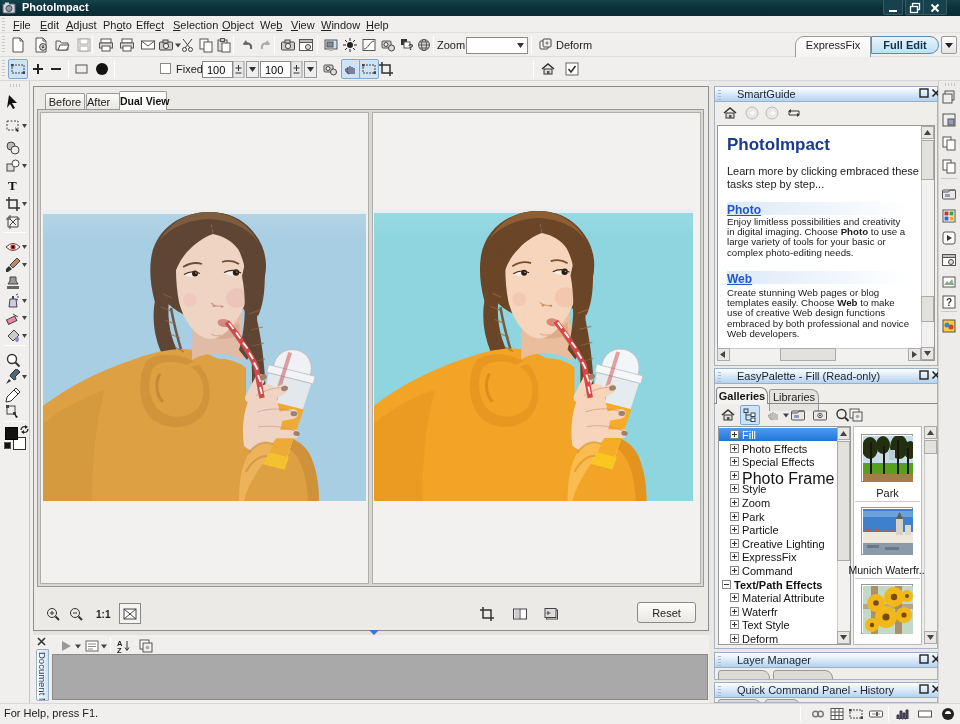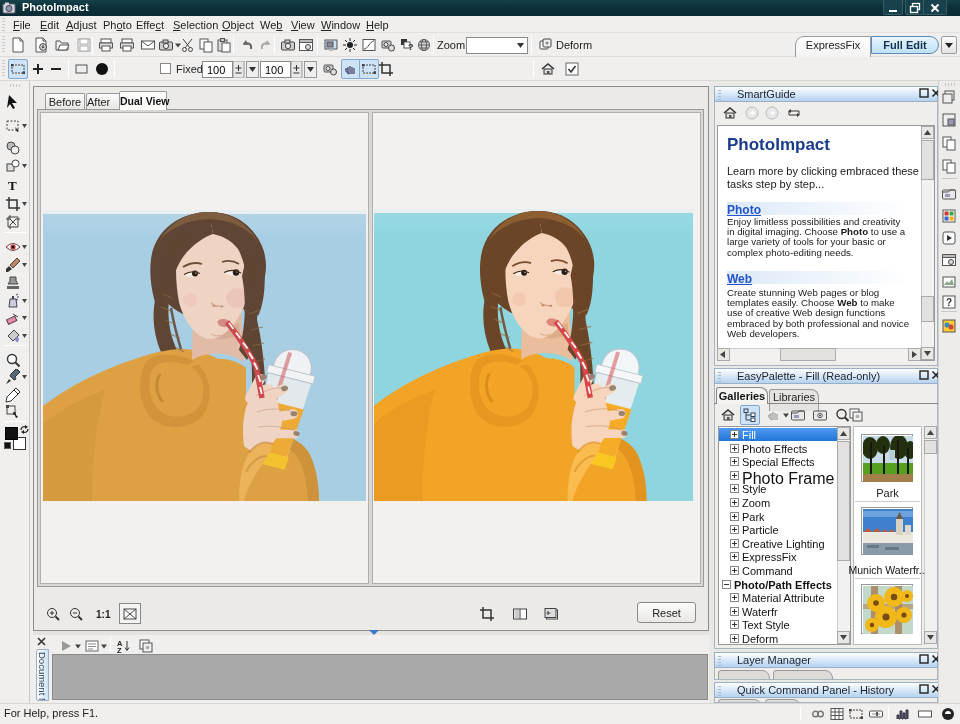--- a/index.html
+++ b/index.html
@@ -763,21 +763,21 @@
 <div class="abs" style="left:742px;top:551.4000000000002px;font-size:11px;color:#111">ExpressFix</div>
 <svg style="position:absolute;left:730px;top:566.0000000000002px" width="9" height="9" viewBox="0 0 9 9">
     <rect x="0.5" y="0.5" width="8" height="8" fill="#fff" stroke="#888"></rect>
     <path d="M2 4.5h5M4.5 2v5" stroke="#333"></path>
   </svg>
 <div class="abs" style="left:742px;top:565.0000000000002px;font-size:11px;color:#111">Command</div>
 <svg style="position:absolute;left:722px;top:579.6000000000003px" width="9" height="9" viewBox="0 0 9 9">
     <rect x="0.5" y="0.5" width="8" height="8" fill="#fff" stroke="#888"></rect>
     <path d="M2 4.5h5" stroke="#333"></path>
   </svg>
-<div class="abs" style="left:734px;top:578.6000000000003px;font-size:11px;font-weight:bold;color:#111">Photo/Path Effects</div>
+<div class="abs" style="left:734px;top:578.6000000000003px;font-size:11px;font-weight:bold;color:#111">Text/Path Effects</div>
 <svg style="position:absolute;left:730px;top:593.2000000000003px" width="9" height="9" viewBox="0 0 9 9">
     <rect x="0.5" y="0.5" width="8" height="8" fill="#fff" stroke="#888"></rect>
     <path d="M2 4.5h5M4.5 2v5" stroke="#333"></path>
   </svg>
 <div class="abs" style="left:742px;top:592.2000000000003px;font-size:11px;color:#111">Material Attribute</div>
 <svg style="position:absolute;left:730px;top:606.8000000000003px" width="9" height="9" viewBox="0 0 9 9">
     <rect x="0.5" y="0.5" width="8" height="8" fill="#fff" stroke="#888"></rect>
     <path d="M2 4.5h5M4.5 2v5" stroke="#333"></path>
   </svg>
 <div class="abs" style="left:742px;top:605.8000000000003px;font-size:11px;color:#111">Waterfr</div>

